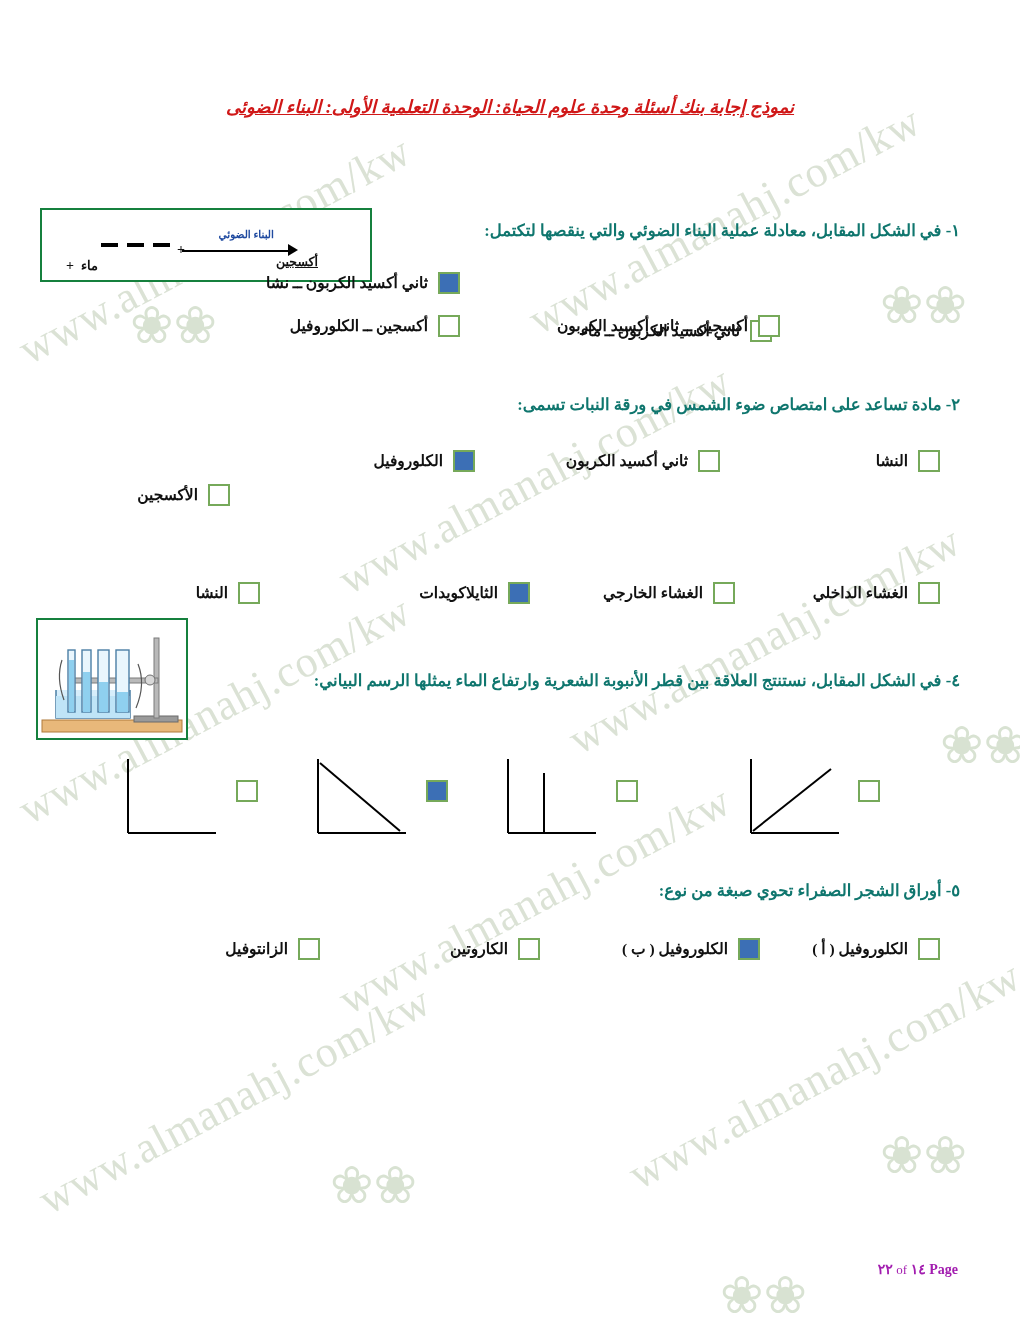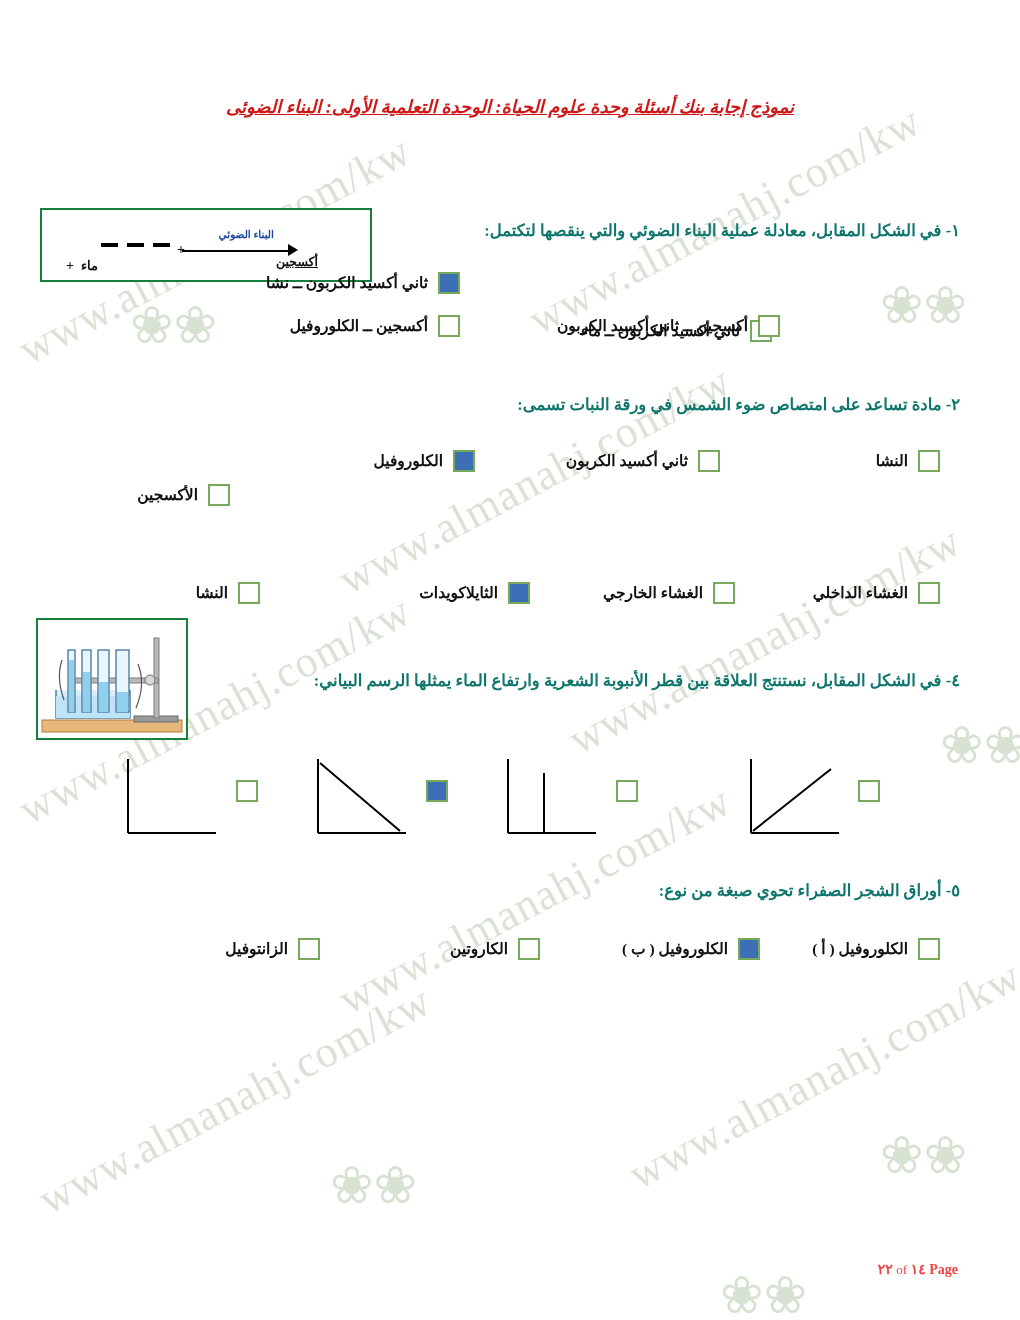--- a/index.html
+++ b/index.html
@@ -255,21 +255,21 @@
   }
 
   
   .footer {
     position: absolute;
     bottom: 42px;
     right: 62px;
     z-index: 12;
     font-size: 14px;
     font-weight: bold;
-    color: #ef4444;
+    color: #a21caf;
     direction: ltr;
   }
   .footer .of {
     font-weight: normal;
     font-size: 13px;
   }
 </style>
 </head>
 <body>
 

